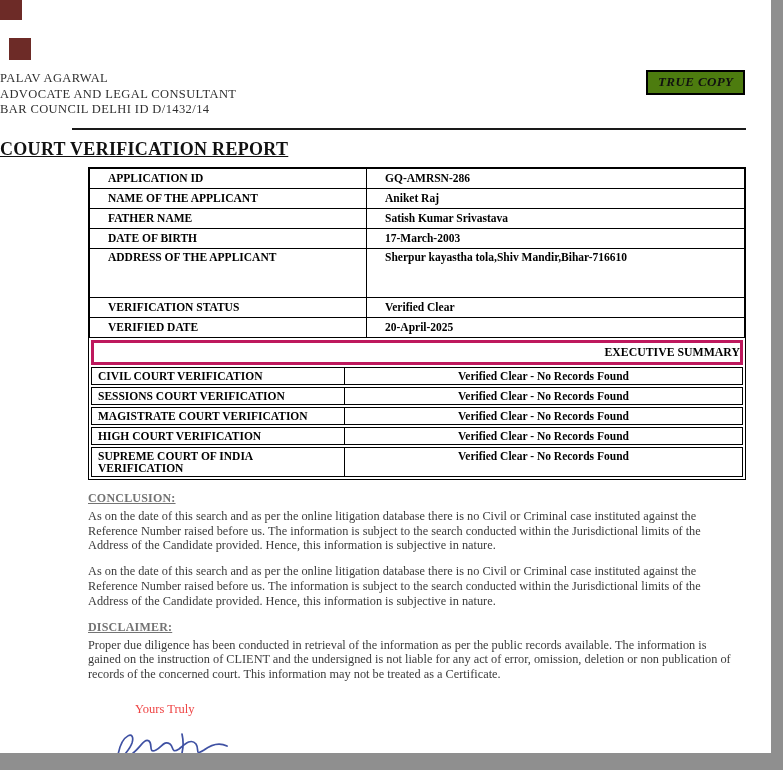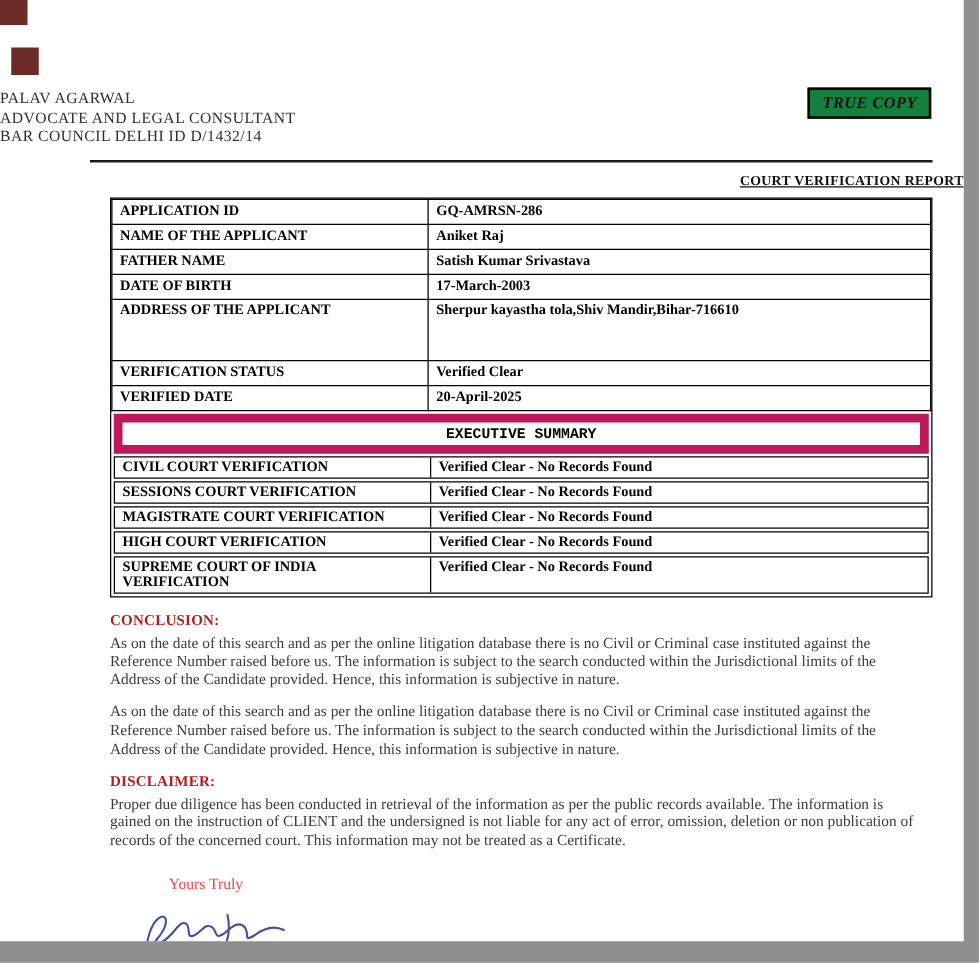--- a/index.html
+++ b/index.html
@@ -29,108 +29,108 @@
     position: absolute;
     left: 646px;
     top: 70px;
     border: 2px solid #000;
     padding: 2px 10px 3px 10px;
     font-weight: bold;
     font-style: italic;
     font-size: 13px;
     letter-spacing: 0.4px;
     color: #111;
-    background: #15803d;
+    background: #4d7c0f;
   }
 
   .letterhead {
     padding-top: 71px;
     text-align: left;
     font-size: 12.5px;
     line-height: 15.6px;
     color: #2f2f2f;
     letter-spacing: 0.4px;
   }
 
   .rule {
     border: none;
     border-top: 2px solid #1a1a1a;
     margin: 10px 25px 0 72px;
   }
 
   .report-title {
     margin-top: 9px;
-    text-align: right;
-    font-weight: bold;
-    font-size: 11px;
+    text-align: left;
+    font-weight: bold;
+    font-size: 18px;
     letter-spacing: 0.3px;
     text-decoration: underline;
     color: #111;
   }
 
   .tablewrap {
     margin: 7px 0 0 88px;
     width: 658px;
     border: 1px solid #000;
     box-sizing: border-box;
     background: #fff;
   }
   table.fields {
     width: 100%;
     border-collapse: collapse;
     font-size: 11.5px;
     color: #000;
   }
   table.fields td {
     border: 1px solid #000;
-    padding: 2px 6px;
+    padding: 2px 18px;
     font-weight: bold;
     height: 15px;
     vertical-align: middle;
     font-family: Liberation Serif, serif;
   }
   table.fields td.lbl { width: 240px; }
   table.fields tr.tall td { height: 44px; vertical-align: top; }
 
   .sumhead {
     margin: 2px;
-    border: 7px solid #be185d;
-    text-align: center;
+    border: 3px solid #be185d;
+    text-align: right;
     font-weight: bold;
     font-size: 11.8px;
     padding: 2px 0;
     color: #000;
-    font-family: Liberation Mono, monospace;
   }
   .sumrow {
     display: flex;
     margin: 2px;
     border: 1px solid #000;
     font-size: 11.5px;
     font-weight: bold;
     color: #000;
   }
   .sumrow .sl {
     width: 240px;
     padding: 2px 6px;
     border-right: 1px solid #000;
     flex: none;
   }
   .sumrow .sv {
     flex: 1;
-    text-align: left;
+    text-align: center;
     padding: 2px 6px;
   }
 
   .section { margin: 11px 40px 0 88px; }
   .shead {
     font-weight: bold;
     font-size: 12px;
+    text-decoration: underline;
     letter-spacing: 0.2px;
-    color: #b91c1c;
+    color: #737373;
     margin-bottom: 3px;
   }
   .section p {
     margin: 1px 0 0 0;
     width: 645px;
     font-size: 12.3px;
     line-height: 14.8px;
     color: #3b3b3b;
   }
 

